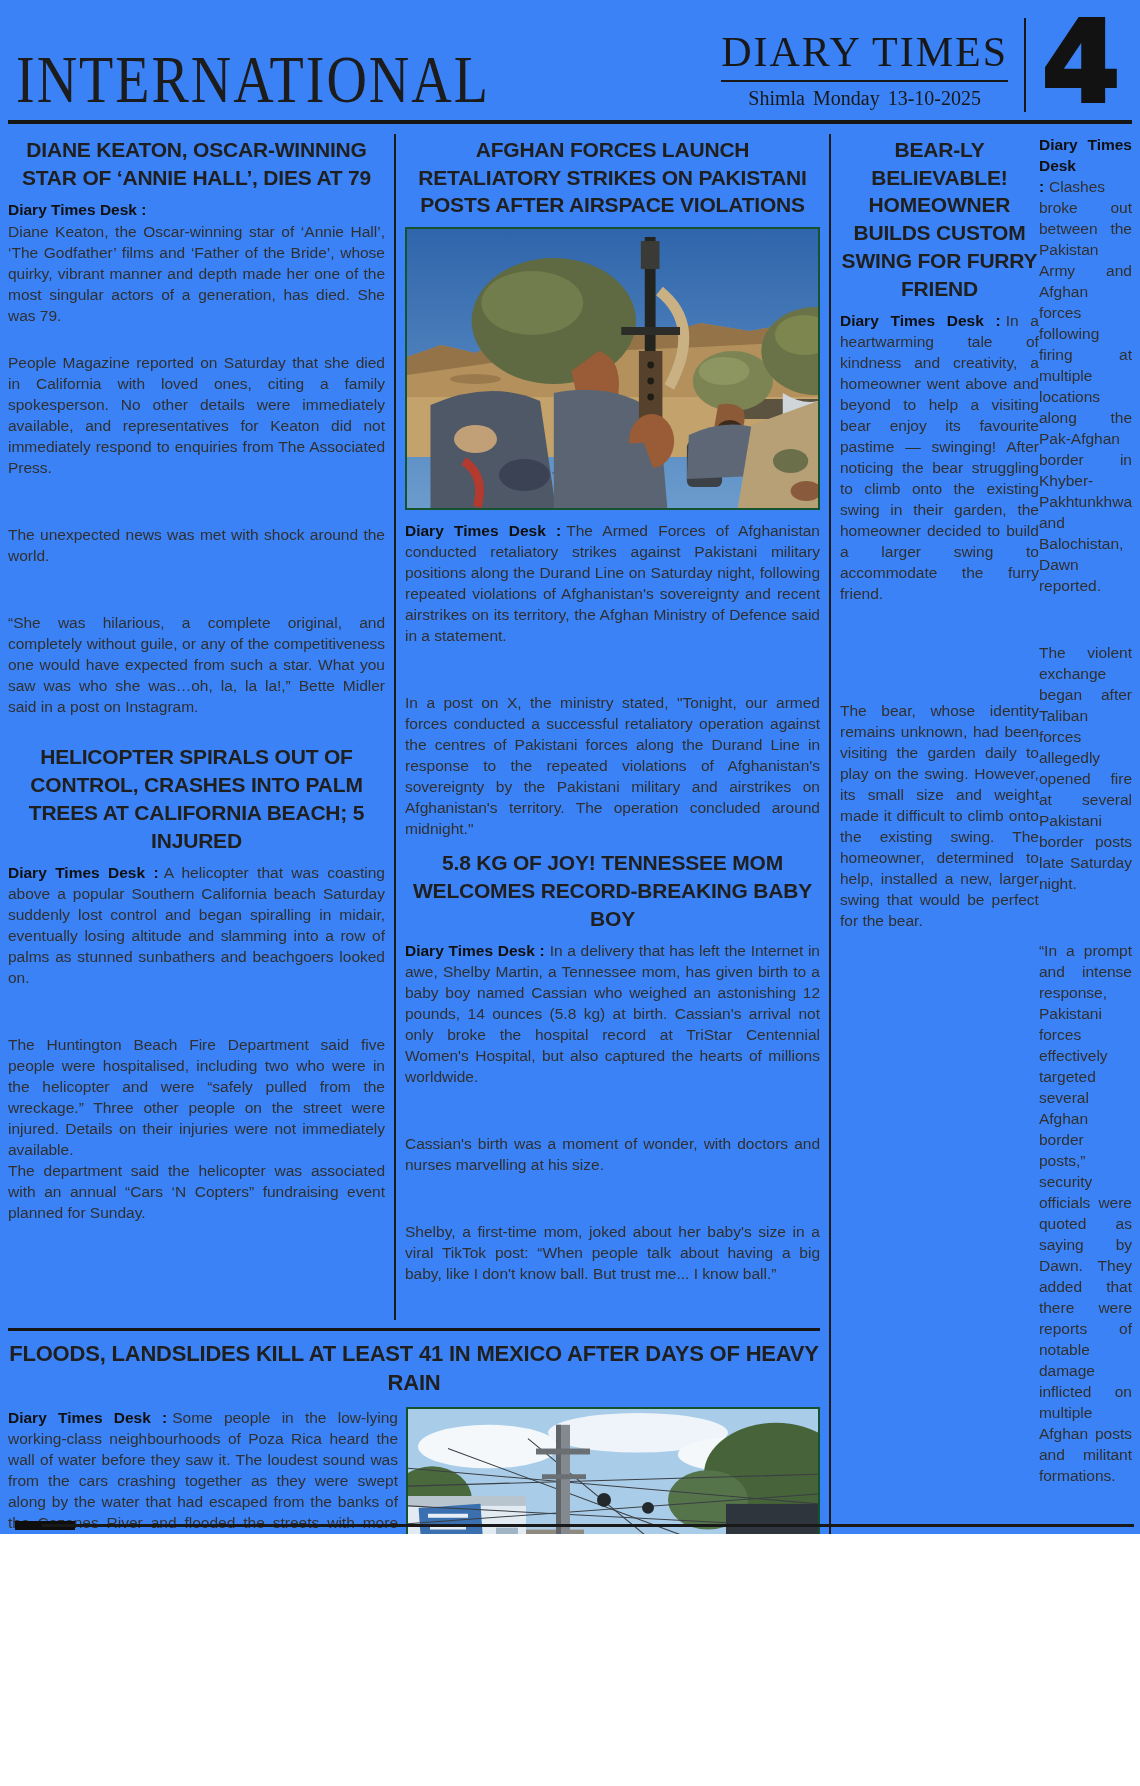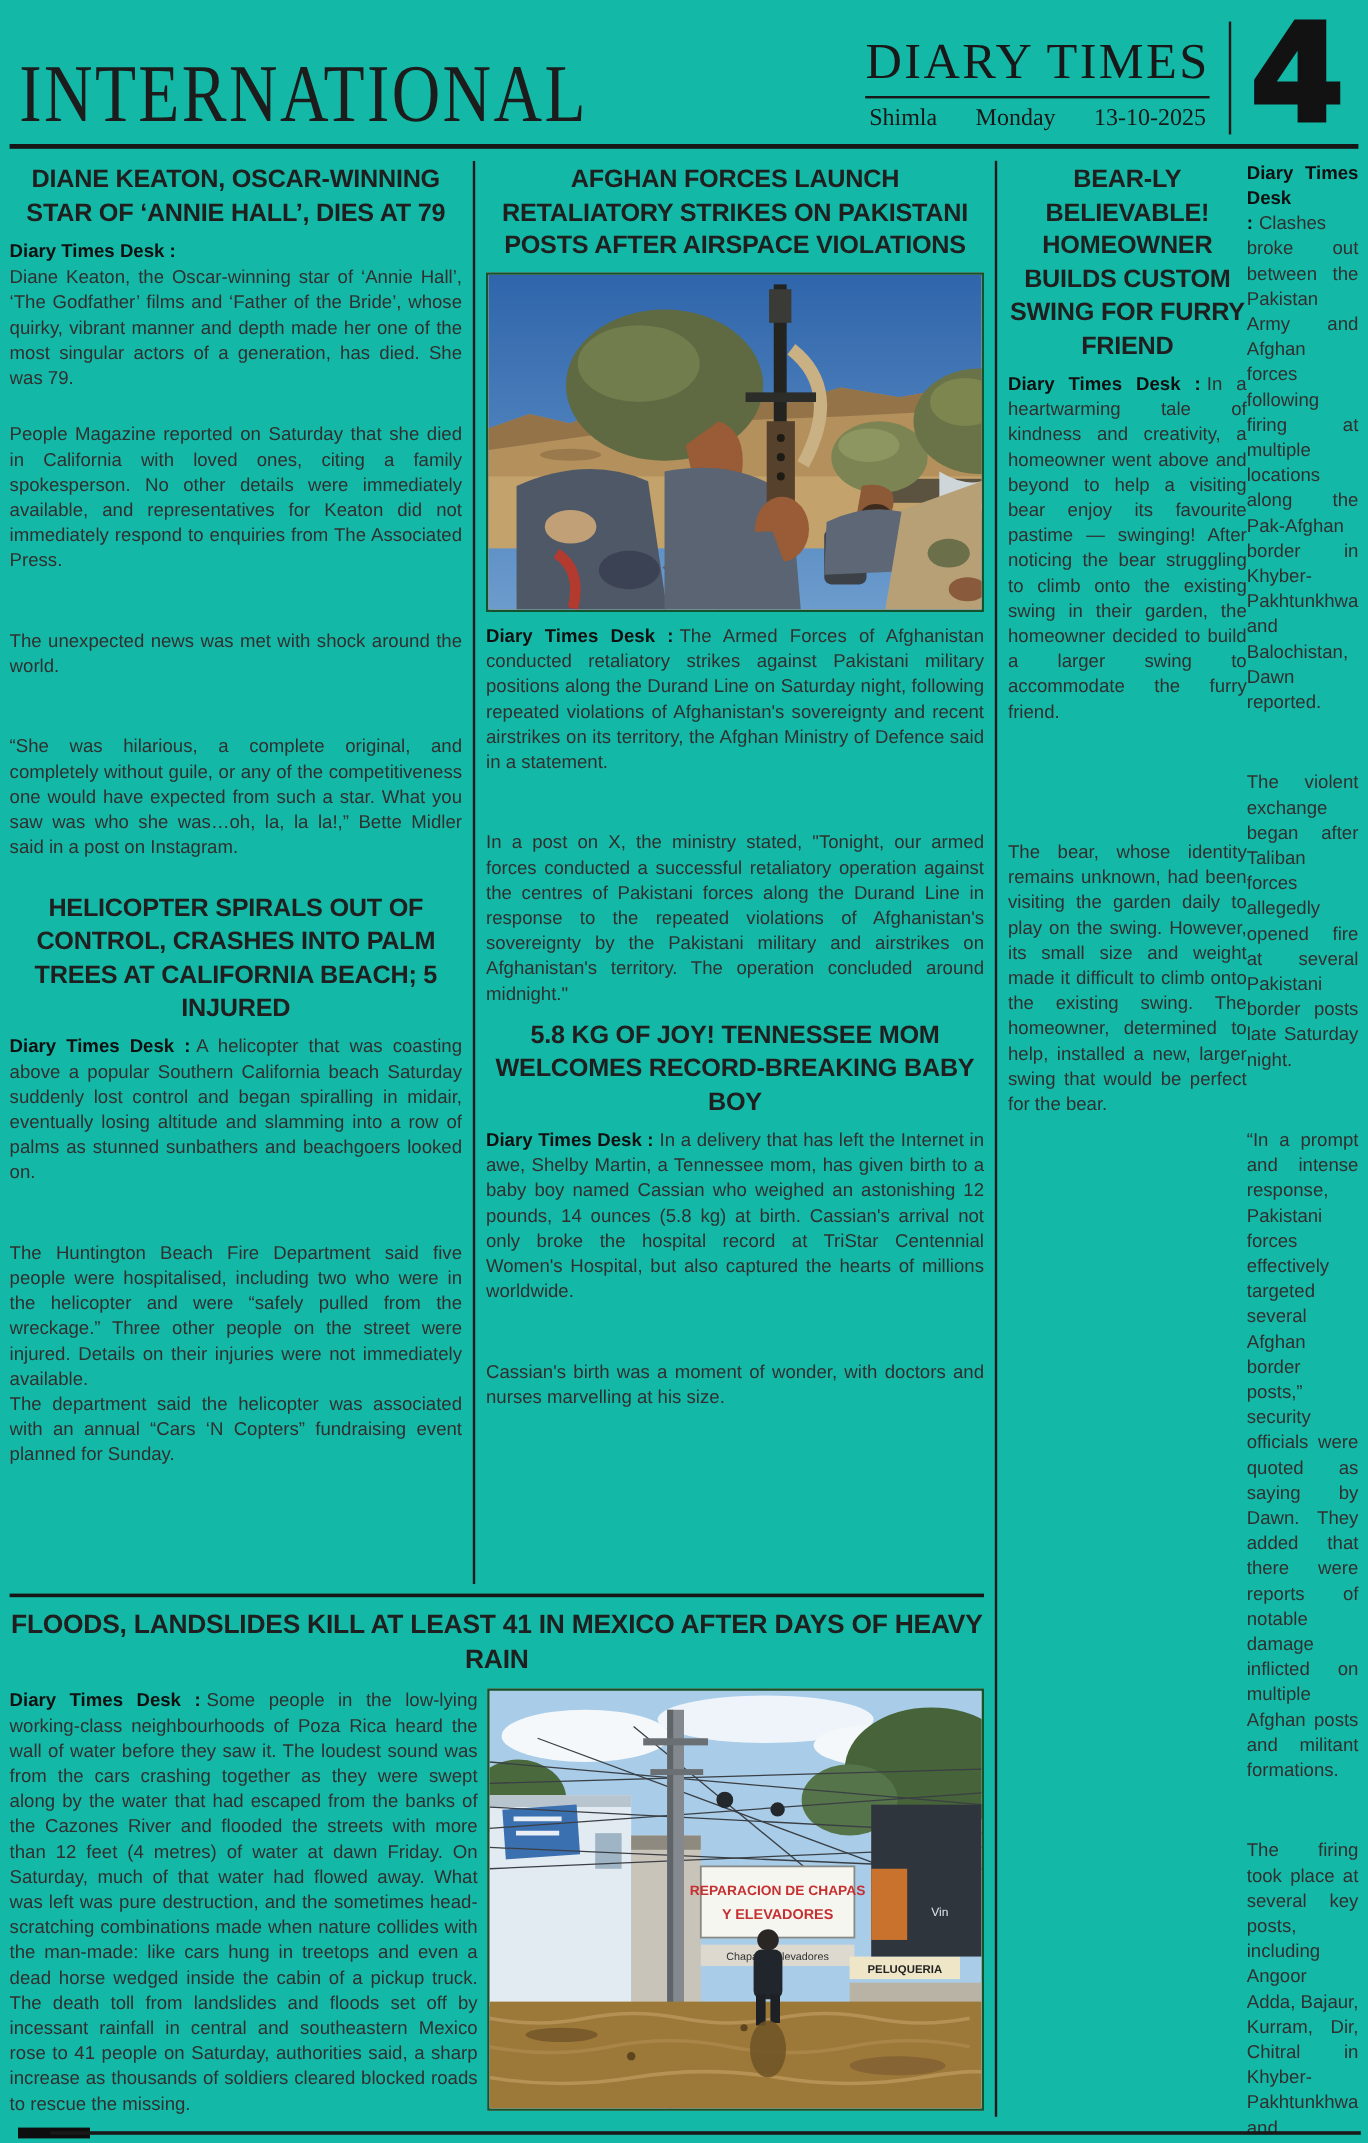--- a/index.html
+++ b/index.html
@@ -1,26 +1,26 @@
 <!DOCTYPE html>
 <html><head>
 <meta charset="utf-8">
 <style>
   html,body{margin:0;padding:0;background:#ffffff;}
-  .page{position:relative;width:1140px;height:1786px;margin:0 auto;background:#14b8a6;
+  .page{position:relative;width:1140px;height:1534px;margin:0 auto;background:#3b82f6;
         font-family:"Liberation Sans",sans-serif;color:#2e2e2e;overflow:hidden;box-sizing:border-box;}
   
   .hdr{display:flex;align-items:flex-end;padding:20px 10px 0 16px;height:112px;box-sizing:border-box;}
   .section-title{font-family:"Liberation Serif",serif;font-size:56px;line-height:.95;color:#1c1c1c;
                  letter-spacing:2px;transform:scaleY(1.22);transform-origin:left bottom;white-space:nowrap;}
   .hdr-spacer{flex:1;}
   .brand{text-align:center;padding:0 14px 2px 0;}
   .brand-name{font-family:"Liberation Serif",serif;font-size:42px;line-height:1;color:#181818;letter-spacing:2px;white-space:nowrap;}
   .brand-rule{height:2px;background:#181818;margin:7px 0 5px;}
-  .brand-date{font-family:"Liberation Serif",serif;font-size:20px;color:#181818;display:flex;gap:32px;justify-content:center;white-space:nowrap;}
+  .brand-date{font-family:"Liberation Serif",serif;font-size:20px;color:#181818;display:flex;gap:8px;justify-content:center;white-space:nowrap;}
   .hdr-vline{width:2px;background:#181818;height:94px;margin:0 12px 0 2px;}
   .pagenum{font-family:"DejaVu Sans",sans-serif;font-size:112px;font-weight:bold;line-height:.8;color:#121212;
            -webkit-text-stroke:4px #121212;padding:0 10px 4px 4px;}
   .header-rule{height:4px;background:#161616;margin:8px 8px 0 8px;}
   
   .main{display:flex;padding:10px 8px 0 8px;height:1640px;box-sizing:border-box;}
   .left{width:812px;display:flex;flex-direction:column;flex:0 0 812px;}
   .two-cols{display:flex;height:1188px;overflow:hidden;}
   .col1{width:377px;flex:0 0 377px;}
   .col2{flex:1;min-width:0;}
@@ -161,20 +161,21 @@
               <b class="byline">Diary Times Desk :</b><span>The Armed Forces of Afghanistan conducted retaliatory strikes against Pakistani military positions along the Durand Line on Saturday night, following repeated violations of Afghanistan's sovereignty and recent airstrikes on its territory, the Afghan Ministry of Defence said in a statement.</span>
             </p>
             <p class="body t">In a post on X, the ministry stated, "Tonight, our armed forces conducted a successful retaliatory operation against the centres of Pakistani forces along the Durand Line in response to the repeated violations of Afghanistan's sovereignty by the Pakistani military and airstrikes on Afghanistan's territory. The operation concluded around midnight."</p>
           </article>
           <article>
             <h2 class="hl" style="margin-top:10px;">5.8 KG OF JOY! TENNESSEE MOM WELCOMES RECORD-BREAKING BABY BOY</h2>
             <p class="body g">
               <b class="byline">Diary Times Desk :</b><span>In a delivery that has left the Internet in awe, Shelby Martin, a Tennessee mom, has given birth to a baby boy named Cassian who weighed an astonishing 12 pounds, 14 ounces (5.8 kg) at birth. Cassian's arrival not only broke the hospital record at TriStar Centennial Women's Hospital, but also captured the hearts of millions worldwide.</span>
             </p>
             <p class="body g">Cassian's birth was a moment of wonder, with doctors and nurses marvelling at his size.</p>
+            <p class="body t">Shelby, a first-time mom, joked about her baby's size in a viral TikTok post: “When people talk about having a big baby, like I don't know ball. But trust me... I know ball.”</p>
           </article>
         </section>
       </div>
 
       <div class="left-rule"></div>
 
       <section>
         <h2 class="hl hl-lg">FLOODS, LANDSLIDES KILL AT LEAST 41 IN MEXICO AFTER DAYS OF HEAVY RAIN</h2>
         <div class="bottom-flex">
           <div class="bottom-text">

